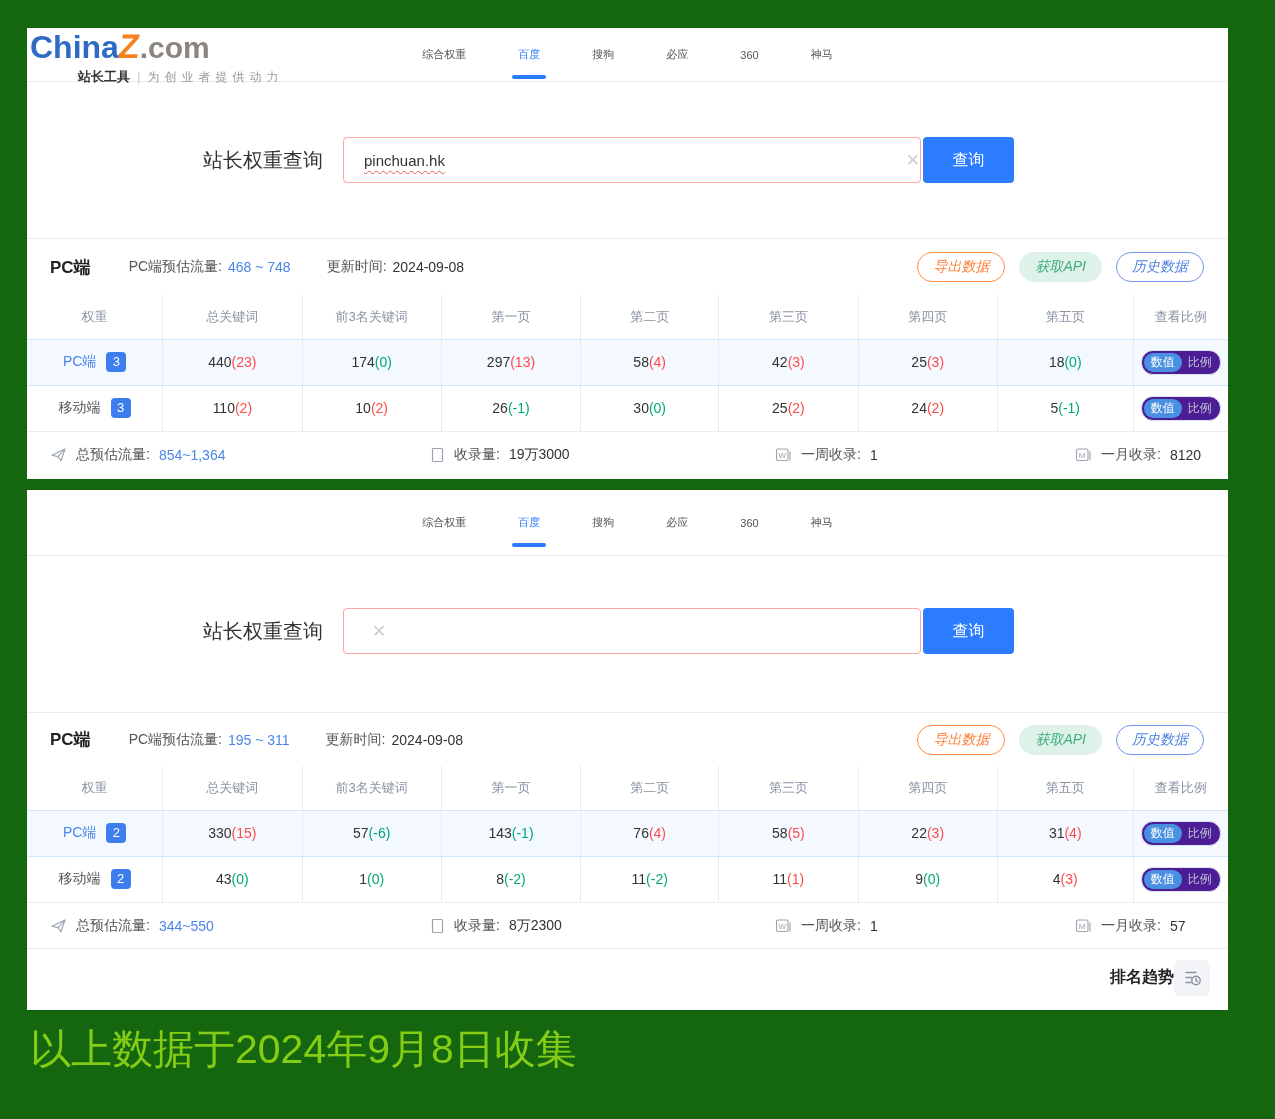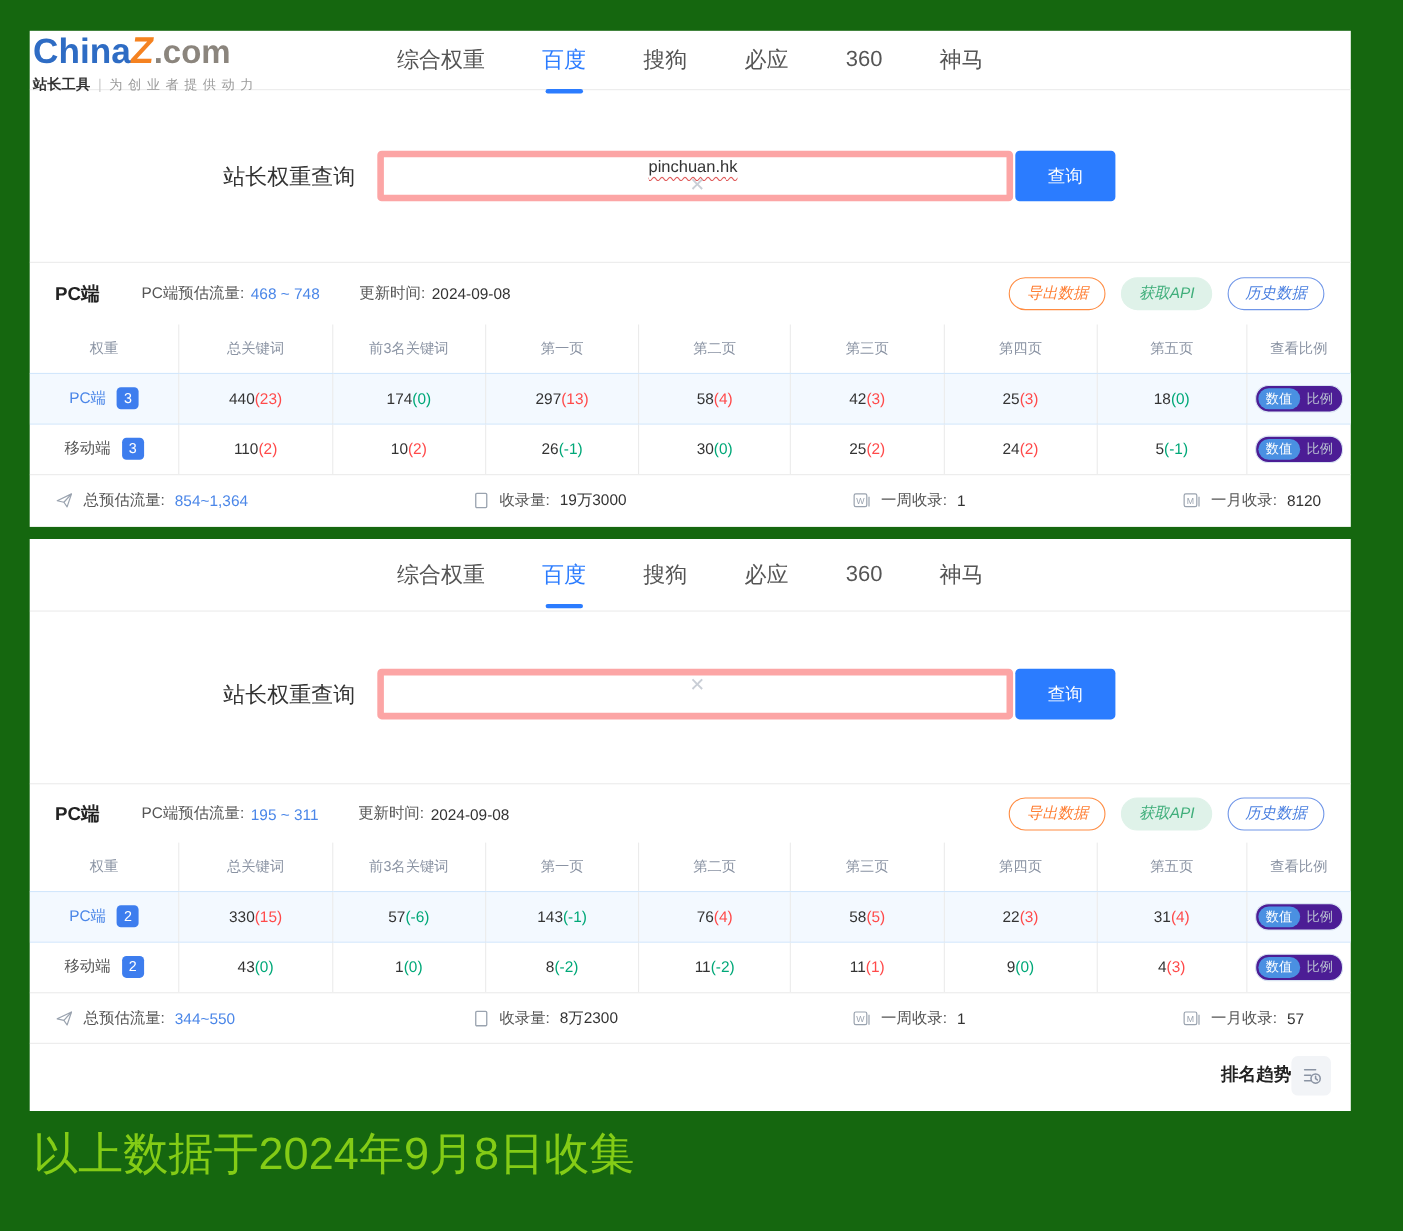--- a/index.html
+++ b/index.html
@@ -15,35 +15,35 @@
 
   
   .phead { position:relative; border-bottom:1px solid #ececec; }
   #panel1 .phead { height:54px; }
   #panel2 .phead { height:66px; }
   .logo { position:absolute; left:3px; top:1px; cursor:pointer; }
   .logo-top { line-height:34px; }
   .lg-china { color:#2e6cc4; font-weight:bold; font-size:32px; }
   .lg-z { color:#f58220; font-weight:bold; font-size:34px; transform:skewX(-8deg); display:inline-block; }
   .lg-com { color:#8b857d; font-weight:bold; font-size:30px; }
-  .logo-sub { font-size:13px; margin-top:-2px; white-space:nowrap; }
+  .logo-sub { font-size:13px; margin-top:-2px; white-space:nowrap;margin-left:48px; }
   .lg-tool { font-weight:bold; color:#333; }
   .lg-sep { color:#ccc; margin:0 7px; }
   .lg-slogan { color:#999; letter-spacing:5px; font-size:12px; }
   .nav { position:absolute; left:0; right:0; top:0; bottom:0; display:flex; justify-content:center; align-items:center; gap:48px; }
-  .tab { font-size:20px; color:#555; cursor:pointer; position:relative; padding:0 2px; }
+  .tab { font-size:11px; color:#555; cursor:pointer; position:relative; padding:0 2px; }
   .tab.active { color:#2b7cff; }
   .tab.active::after { content:""; position:absolute; left:50%; margin-left:-17px; bottom:-17px; width:34px; height:4px; border-radius:2px; background:#2b7cff; }
 
   
   .search-row { display:flex; align-items:center; }
   #panel1 .search-row { margin:55px 0 0 176px; }
   #panel2 .search-row { margin:52px 0 0 176px; }
   .search-label { font-size:20px; color:#333; margin-right:20px; white-space:nowrap; }
-  .sinput { width:578px; height:46px; border:6px solid #fca5a5; border-radius:4px; display:flex; align-items:center; padding:0 24px 0 20px; background:#fff;flex-direction:column; }
+  .sinput { width:578px; height:46px; border:1px solid #fca5a5; border-radius:4px; display:flex; align-items:center; padding:0 0 0 20px; background:#fff; }
   .itext { font-size:15px; color:#333; flex:1;
     text-decoration:underline; text-decoration-style:wavy; text-decoration-color:#e05b5b;
     text-decoration-thickness:1px; text-underline-offset:4px; }
   .clear { color:#c9ced6; font-size:17px; margin-left:8px; cursor:pointer; line-height:1; }
   .sbtn { width:91px; height:46px; background:#2b7cff; color:#fff; border:none; border-radius:4px; font-size:16px; margin-left:2px; cursor:pointer; }
 
   .divider { height:1px; background:#ececec; }
   #panel1 .divider1 { margin-top:55px; }
   #panel2 .divider1 { margin-top:58px; }
 

